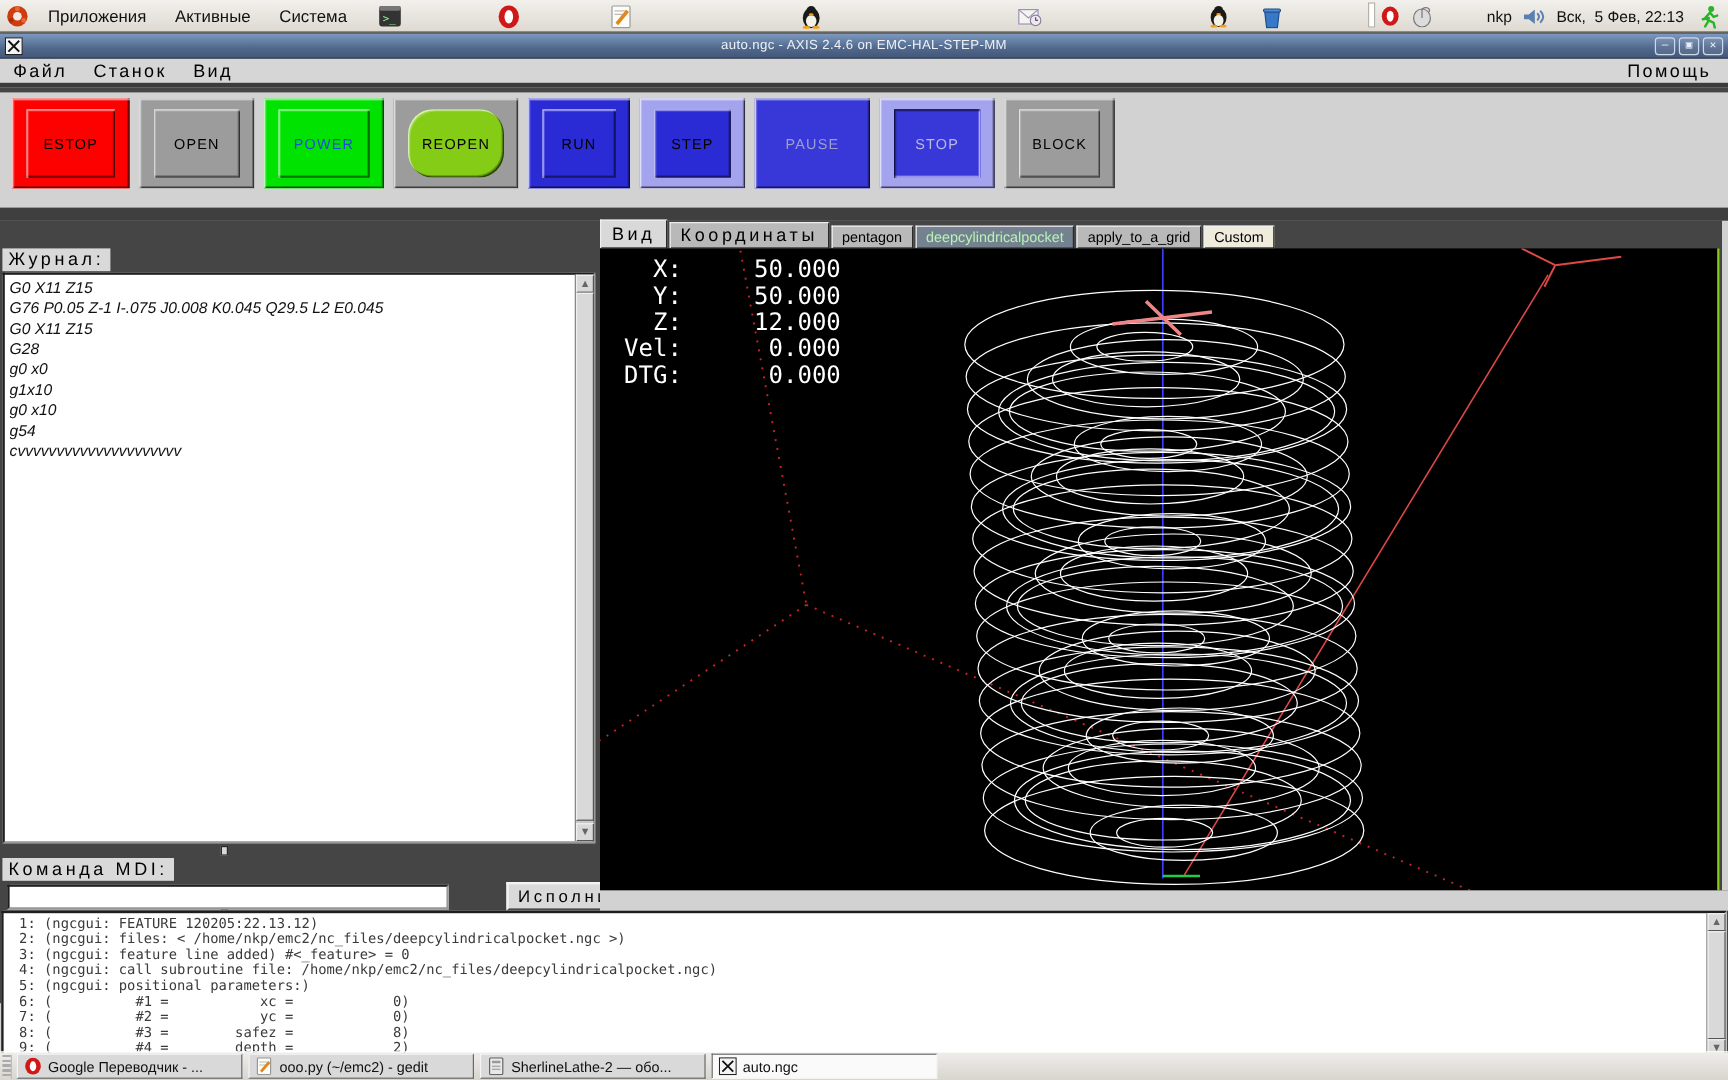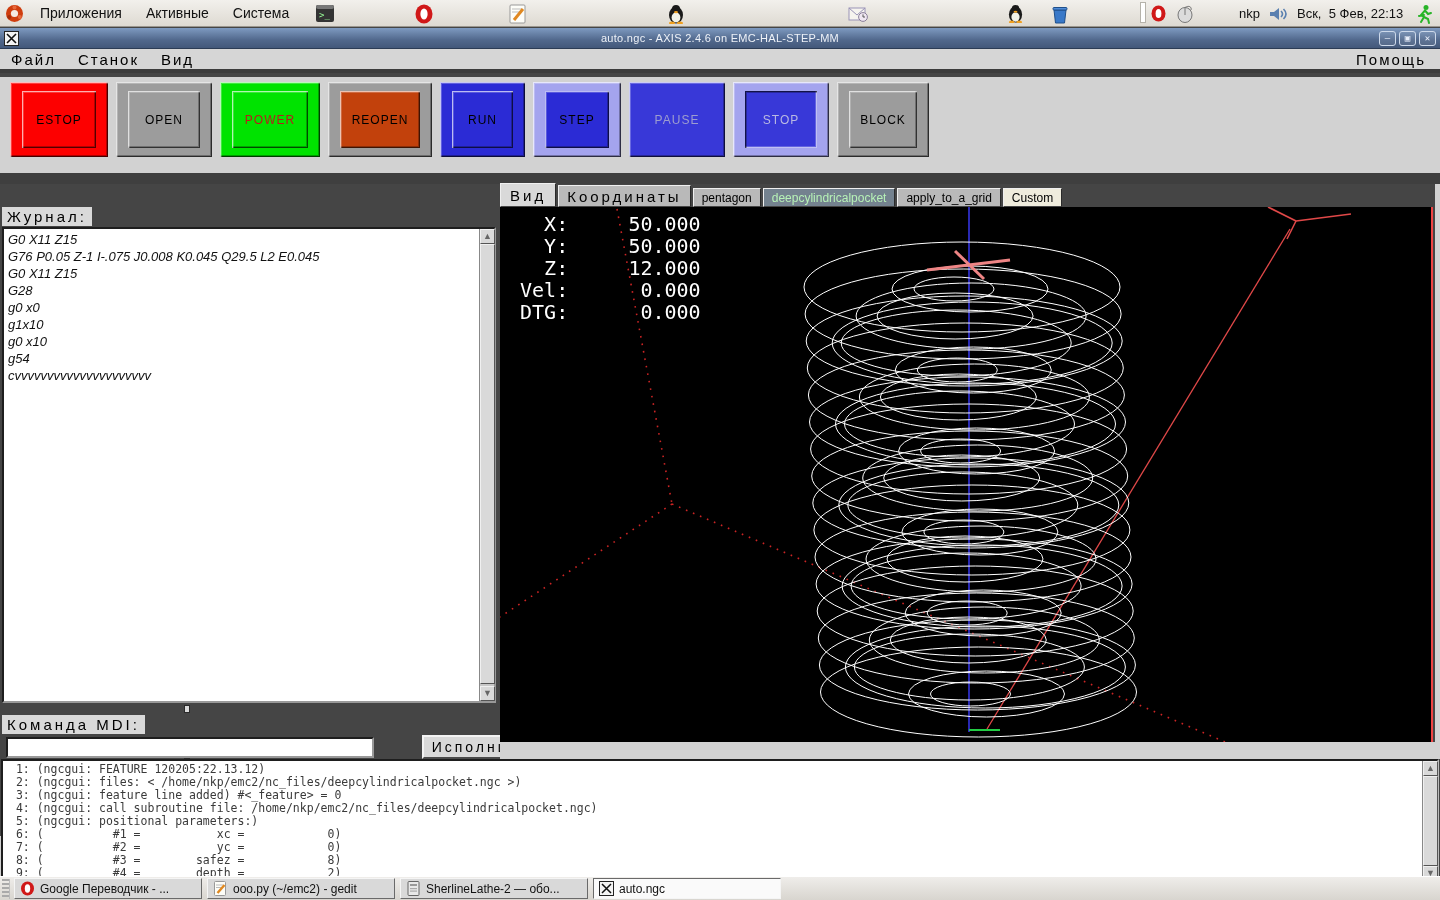--- a/index.html
+++ b/index.html
@@ -92,21 +92,21 @@
     background:#a8a8a8; border-right:1px solid #f0f0f0; }
 
   
   #right-panel { position:absolute; left:500px; top:156px; width:940px; height:575px; background:#454545; }
   #rp-tabs { position:absolute; left:0; top:0; height:23px; display:flex; align-items:flex-end; }
   .rtab { border:1px solid; border-color:#efefef #2a2a2a #454545 #efefef; background:#b9b9b9;
     font-size:12px; padding:2px 8px 1px; margin-right:2px; cursor:pointer; color:#000; }
   .rtab.big { font-size:15px; letter-spacing:3px; }
   .rtab.active { background:#d9d9d9; padding:3px 9px 2px; }
   #preview { position:absolute; left:0; top:23px; width:933px; height:535px; background:#000;
-    border-right:2px solid #ef4444; cursor:crosshair; }
+    border-right:2px solid #84cc16; cursor:crosshair; }
   #preview svg { position:absolute; inset:0; }
   #dro { position:absolute; left:8px; top:6px; color:#fff; font-family:"DejaVu Sans Mono",monospace;
     font-size:20px; line-height:22px; white-space:pre; }
   #rp-bottom { position:absolute; left:0; top:558px; width:940px; height:17px; background:#d2d2d2; }
   #rp-right-strip { position:absolute; left:935px; top:0; width:5px; height:558px; background:#d2d2d2; }
 
   
   #ngcgui { position:absolute; left:1px; top:731px; width:1438px; height:124px; background:#fff;
     border:2px solid; border-color:#1e1e1e #bbb #bbb #1e1e1e; }
   #ngcgui-text { position:absolute; left:6px; top:2px; right:18px; bottom:2px; overflow:hidden;
@@ -260,24 +260,24 @@
     </div>
 
     <div id="toolbar">
         <div class="tb-frame tb-raised" style="width: 98px; background: rgb(253, 0, 0);">
           <div class="tb-inner" style="background: rgb(253, 0, 0); color: rgb(0, 0, 0);">ESTOP</div>
         </div>
         <div class="tb-frame tb-raised" style="width: 96px; background: rgb(156, 156, 156);">
           <div class="tb-inner" style="background: rgb(156, 156, 156); color: rgb(0, 0, 0);">OPEN</div>
         </div>
         <div class="tb-frame tb-raised" style="width: 100px; background: rgb(0, 227, 0);">
-          <div class="tb-inner" style="background: rgb(0, 227, 0); color: #b91c1c;">POWER</div>
+          <div class="tb-inner" style="background: rgb(0, 227, 0); color: #1d4ed8;">POWER</div>
         </div>
         <div class="tb-frame tb-raised" style="width: 104px; background: rgb(156, 156, 156);">
-          <div class="tb-inner" style="background: #c2410c; color: rgb(0, 0, 0);">REOPEN</div>
+          <div class="tb-inner" style="background: #84cc16; color: rgb(0, 0, 0); border-radius: 21px;">REOPEN</div>
         </div>
         <div class="tb-frame tb-raised" style="width: 85px; background: rgb(43, 43, 213);">
           <div class="tb-inner" style="background: rgb(43, 43, 213); color: rgb(0, 0, 0);">RUN</div>
         </div>
         <div class="tb-frame tb-raised" style="width: 88px; background: rgb(164, 164, 238);">
           <div class="tb-inner" style="background: rgb(43, 43, 213); color: rgb(0, 0, 0);">STEP</div>
         </div>
         <div class="tb-frame tb-flat" style="width: 96px; background: rgb(56, 56, 216);">
           <div class="tb-inner" style="background: rgb(56, 56, 216); color: rgb(157, 157, 207);">PAUSE</div>
         </div>

